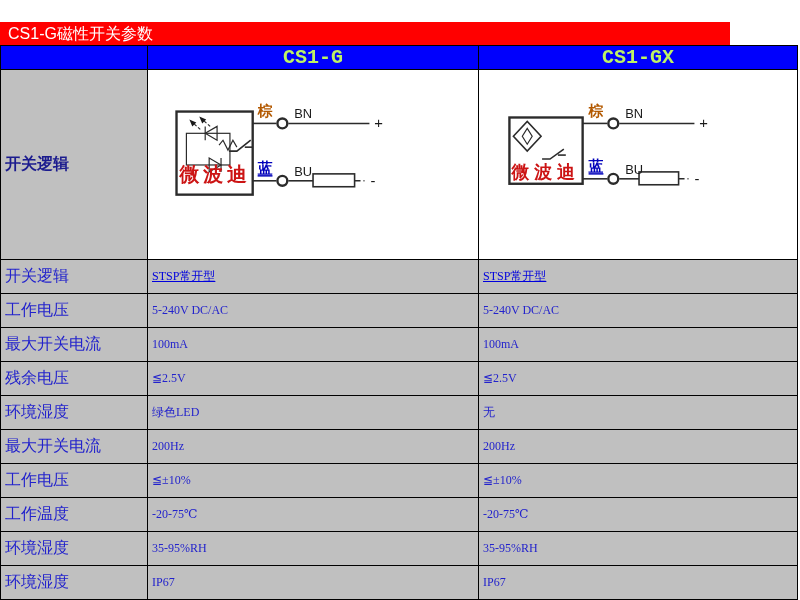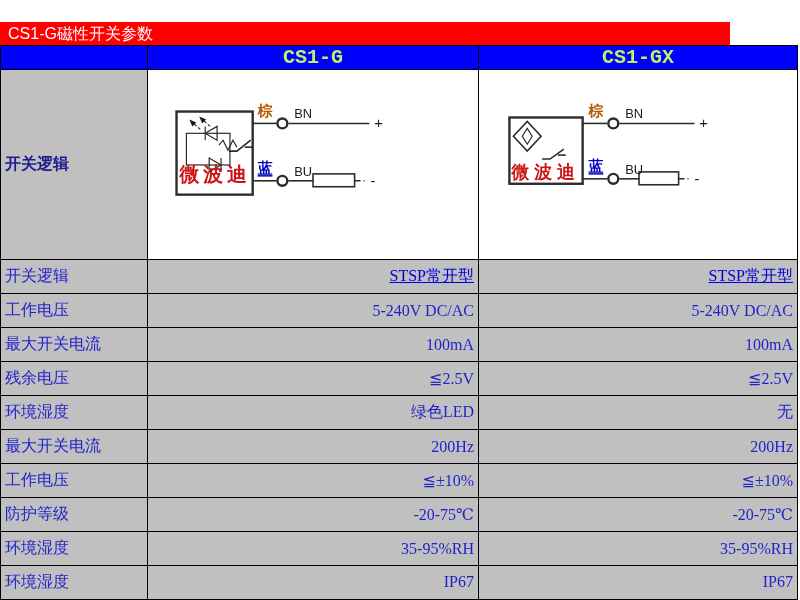--- a/index.html
+++ b/index.html
@@ -22,21 +22,21 @@
     border-collapse:collapse;table-layout:fixed;
     font-family:"Liberation Serif","DejaVu Serif",serif;
   }
   table.params td{border:1px solid var(--grid);padding:0 4px;overflow:hidden;}
   tr.hdr{height:24px;}
   tr.hdr td{background:var(--header-bg);color:#bef264;text-align:center;
     font-family:Liberation Mono, monospace;font-weight:bold;font-size:20px;}
   tr.diagram-row{height:187px;}
   td.label-cell{background:var(--cell-bg);color:var(--text-blue);font-size:16px;padding-left:6px;}
   td.diagram-label{color:var(--label-navy);font-weight:bold;}
-  td.value-cell{background:var(--cell-bg);color:var(--text-blue);text-align:right;font-size:16px;}
+  td.value-cell{background:var(--cell-bg);color:var(--text-blue);text-align:left;font-size:12px;}
   td.diagram-cell{background:#ffffff;padding:0;vertical-align:top;}
   tr.param{height:34px;}
   tr.last td{border-bottom:2px solid var(--grid);}
   .u{text-decoration:underline;color:var(--link-blue);cursor:pointer;}
   svg text{font-family:"Liberation Sans",sans-serif;}
   .wm{font-family:"Liberation Serif","DejaVu Serif",serif;font-weight:bold;fill:var(--watermark-red);}
   .cn-brown{fill:var(--brown);font-weight:bold;font-size:15px;}
   .cn-blue{fill:var(--wire-blue);font-weight:bold;font-size:15px;}
   .wire{stroke:var(--line);stroke-width:1.6;fill:none;}
   .thick{stroke:var(--line);stroke-width:2.4;fill:none;}
@@ -181,21 +181,21 @@
       <td class="label-cell">最大开关电流</td>
       <td class="value-cell">200Hz</td>
       <td class="value-cell">200Hz</td>
     </tr>
     <tr class="param">
       <td class="label-cell">工作电压</td>
       <td class="value-cell">≦±10%</td>
       <td class="value-cell">≦±10%</td>
     </tr>
     <tr class="param">
-      <td class="label-cell">防护等级</td>
+      <td class="label-cell">工作温度</td>
       <td class="value-cell">-20-75℃</td>
       <td class="value-cell">-20-75℃</td>
     </tr>
     <tr class="param">
       <td class="label-cell">环境湿度</td>
       <td class="value-cell">35-95%RH</td>
       <td class="value-cell">35-95%RH</td>
     </tr>
     <tr class="param last">
       <td class="label-cell">环境湿度</td>

